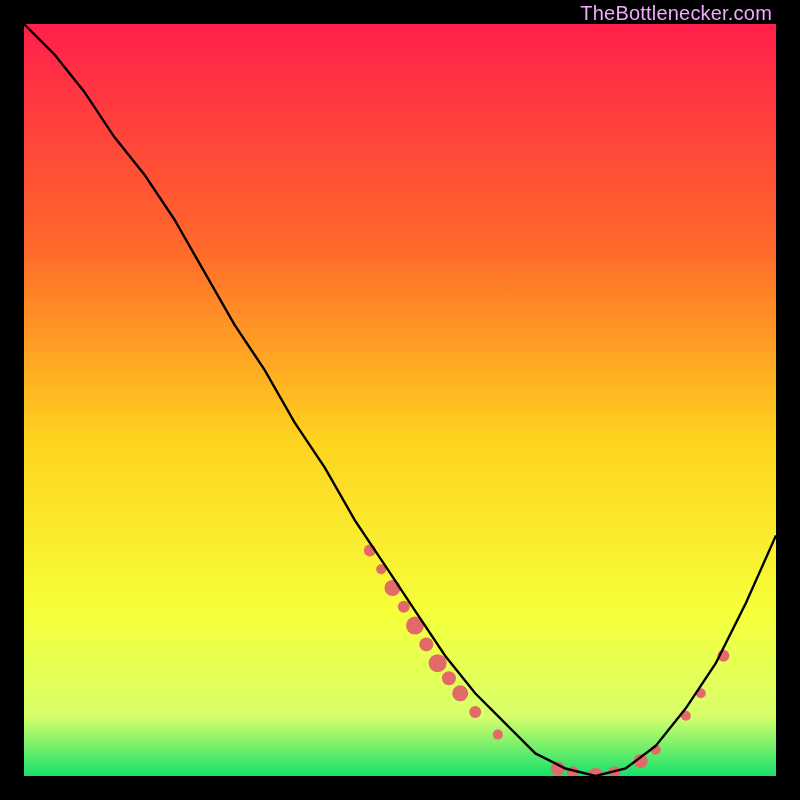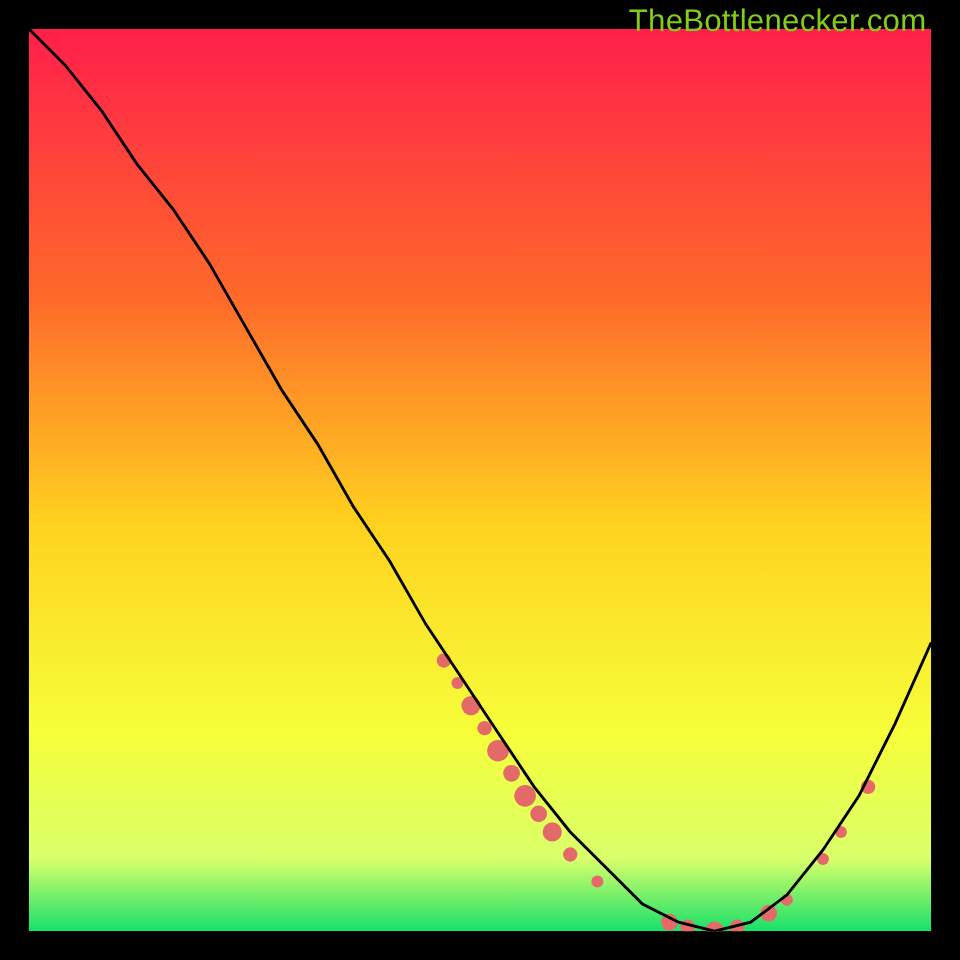--- a/index.html
+++ b/index.html
@@ -23,22 +23,22 @@
     left: 0;
     top: 0;
     width: 752px;
     height: 752px;
   }
   .watermark {
     position: absolute;
     top: 2px;
     right: 28px;
     font-family: Arial, Helvetica, sans-serif;
-    font-size: 26px;
-    color: #84cc16;
+    font-size: 20px;
+    color: #f0abfc;
     letter-spacing: 0.2px;
     user-select: none;
   }
   svg { display: block; }
 </style>
 </head>
 <body>
 
 <div class="frame">
   <svg class="plot" width="752" height="752" viewBox="0 0 752 752">

